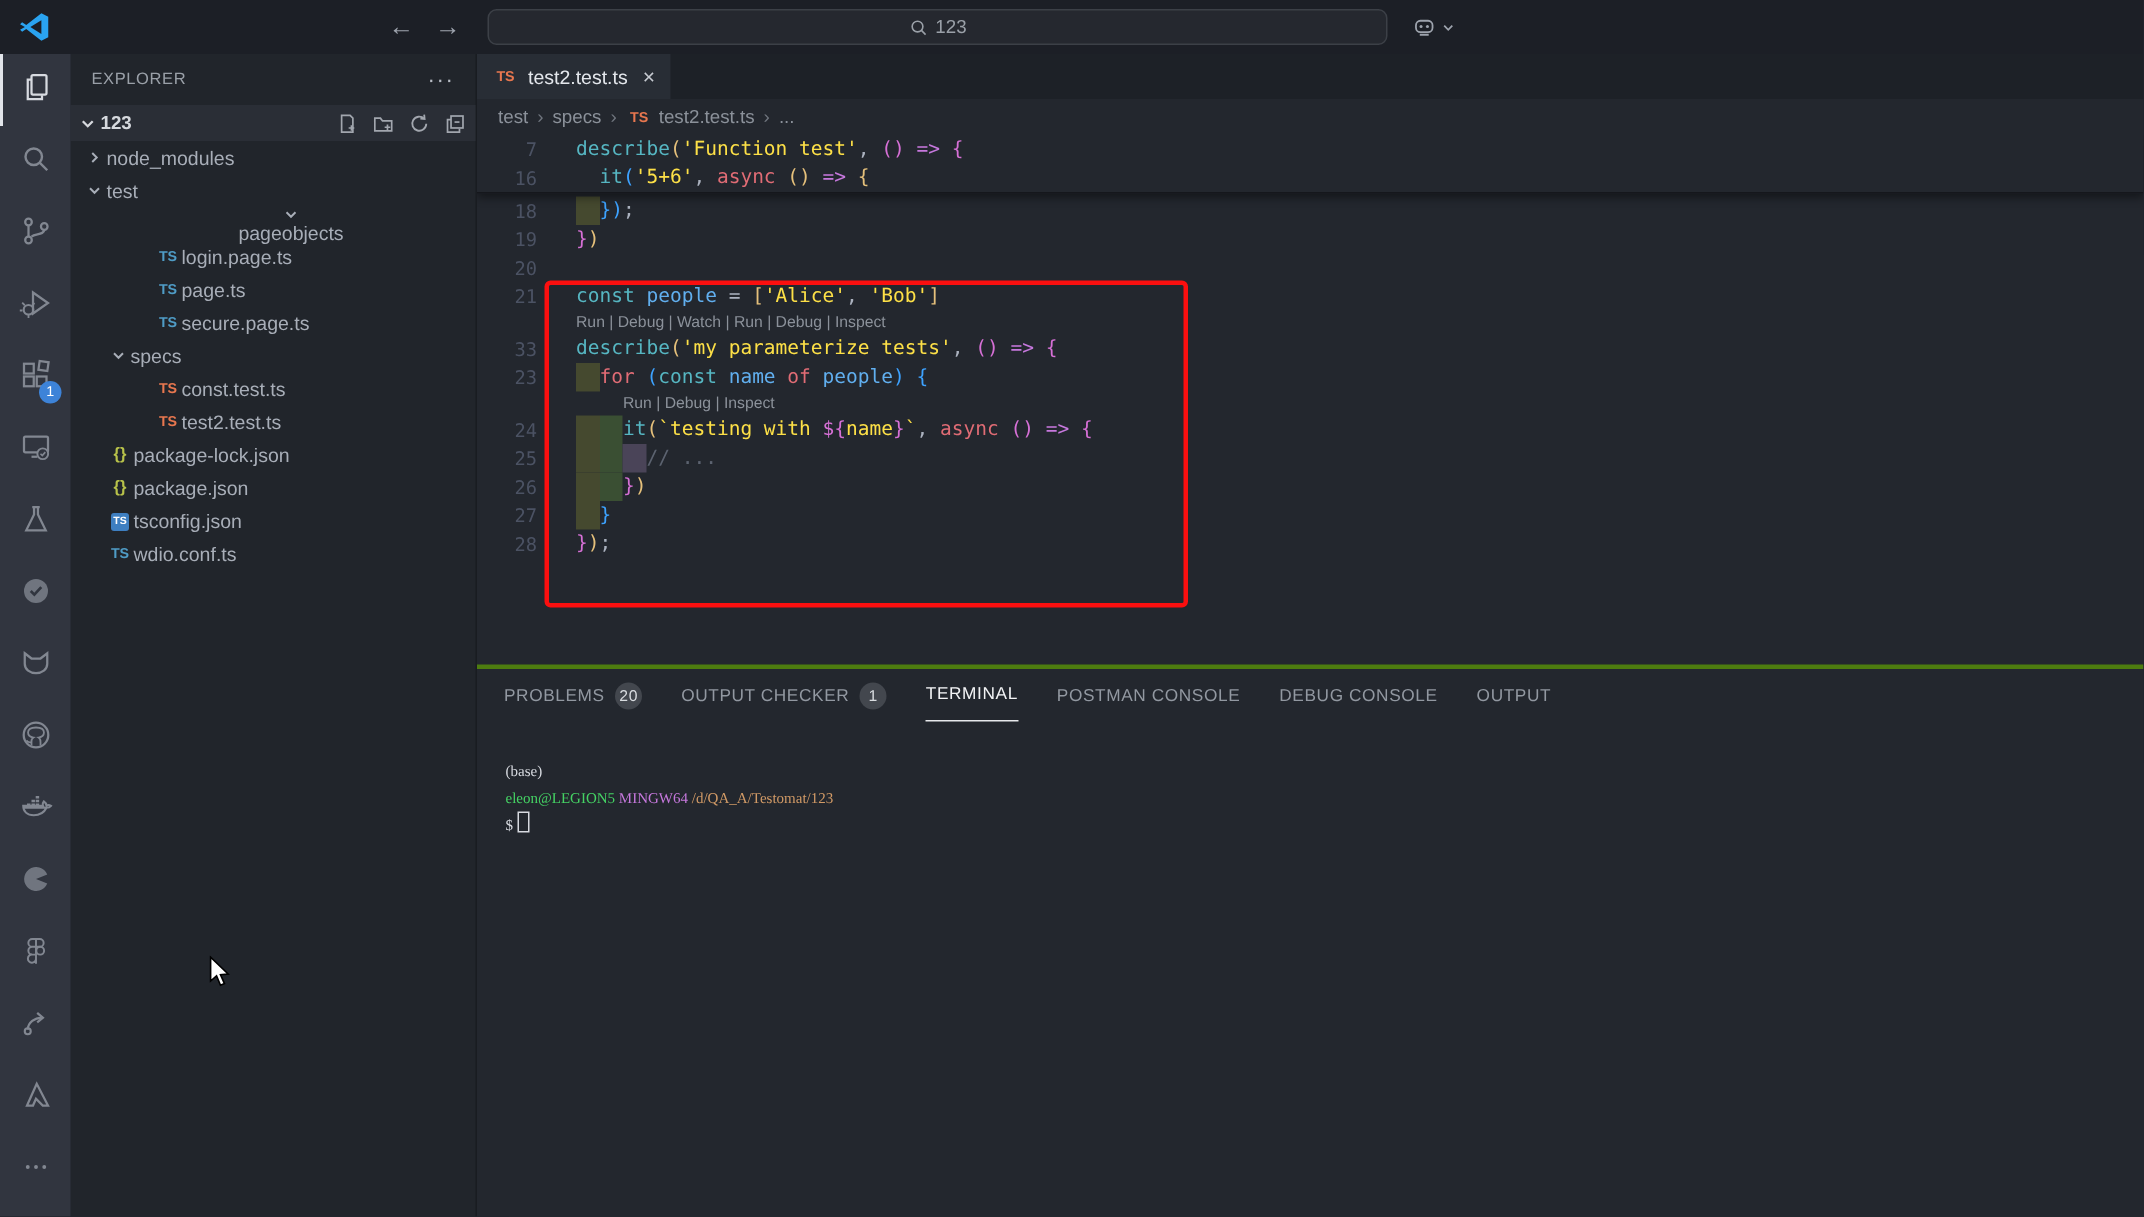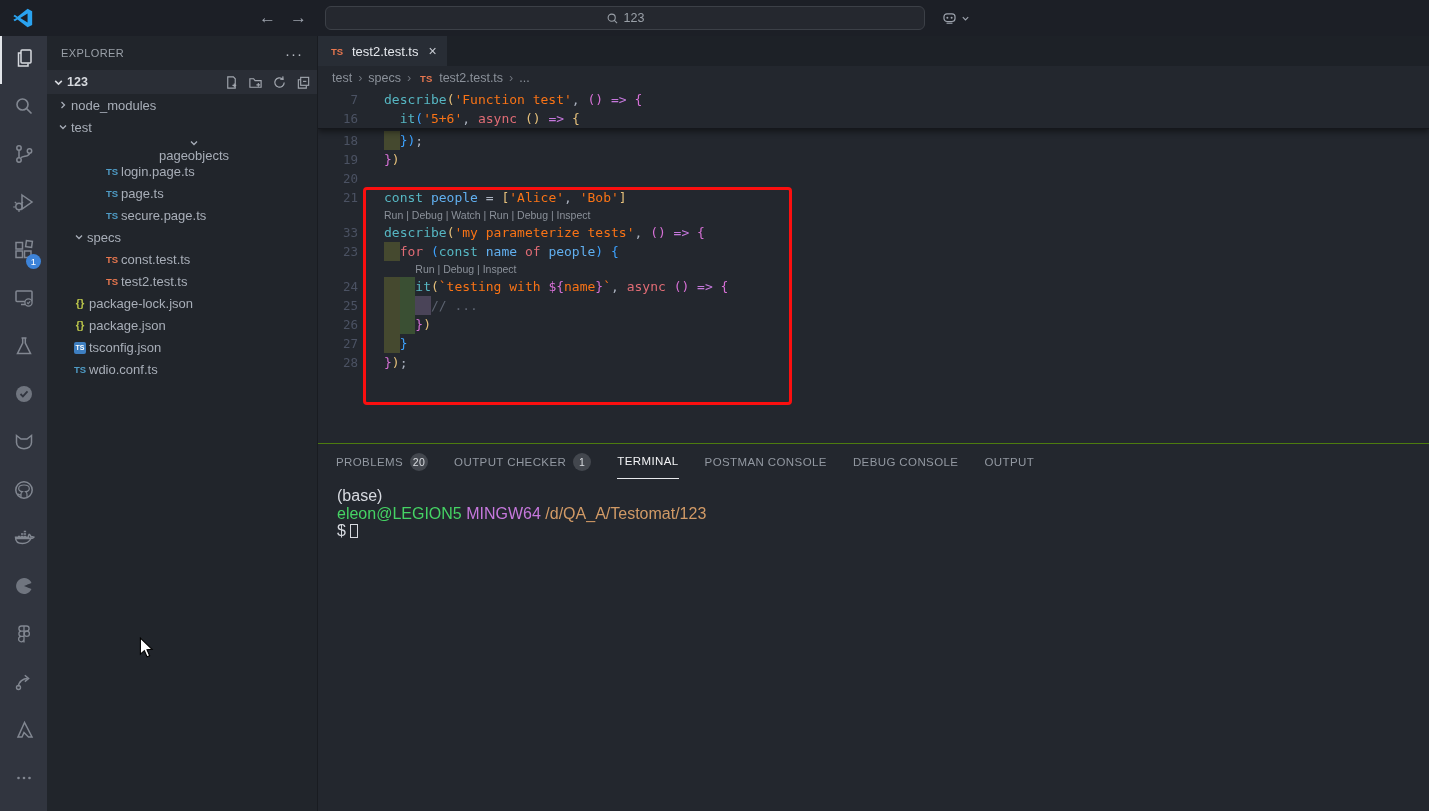--- a/index.html
+++ b/index.html
@@ -75,38 +75,38 @@
   .row.cur { background:#2b313a; }
   .row.cur .gut { color:#cdd1d8; }
   .row.lens { height:16px; line-height:16px; }
   .row.lens .lens-t { font-family:"Liberation Sans", sans-serif; font-size:10.5px;
     color:#8b919a; cursor:pointer; }
   .blk { position:absolute; top:0; height:19px; width:2ch; }
   .blk-olive { background:#45492f; }
   .blk-green { background:#3a4f33; }
   .blk-purple { background:#4a4458; }
   .tk-w{color:#abb2bf} .tk-teal{color:#56b6c2} .tk-blue{color:#61afef}
-  .tk-red{color:#e06c75} .tk-str{color:#f97316} .tk-gold{color:#e5c07b}
+  .tk-red{color:#e06c75} .tk-str{color:#fde047} .tk-gold{color:#e5c07b}
   .tk-orchid{color:#d670d6} .tk-bl{color:#3da2ff} .tk-pink{color:#c678dd}
   .tk-cm{color:#5c6370}
   #sticky { position:absolute; left:0; top:0; width:100%; background:#23272e;
     box-shadow:0 3px 6px rgba(0,0,0,.45); border-bottom:1px solid #15171c; }
   #lines { position:absolute; left:0; top:41px; width:100%; }
 
   
-  #panel { flex:1; border-top:1px solid #4d7c0f; display:flex; flex-direction:column; }
+  #panel { flex:1; border-top:3px solid #4d7c0f; display:flex; flex-direction:column;gap:17px; }
   #panel-tabs { height:35px; display:flex; align-items:center; padding-left:18px;
     gap:26px; flex:none; }
   .ptab { font-size:11.5px; letter-spacing:.4px; color:#9298a1; display:flex;
     align-items:center; gap:7px; height:35px; cursor:pointer; }
   .ptab.active { color:#f2f3f5; border-bottom:1.5px solid #e7e9ec; }
   .pbadge { background:#43474e; color:#d9dce0; border-radius:50%; min-width:18px;
     height:18px; line-height:18px; text-align:center; font-size:10.5px; }
-  #terminal { padding:8px 0 0 19px; font-family:Liberation Sans, sans-serif;
-    font-size:16px; line-height:17.5px; }
+  #terminal { padding:8px 0 0 19px; font-family:Liberation Serif, serif;
+    font-size:10px; line-height:17.5px; }
   .term-line { white-space:pre; }
   .tm-w{color:#d7dae0} .tm-green{color:#45d364} .tm-purple{color:#c678dd}
   .tm-yellow{color:#d19a66}
   .term-cursor { display:inline-block; width:8px; height:14px;
     border:1px solid #d7dae0; vertical-align:-2px; }
 
   
   #redbox { position:absolute; left:363px; top:187px; width:429px; height:218px;
     border:3px solid #fb0f0f; border-radius:4px; z-index:40; pointer-events:none; }
   #mouse-cursor { position:absolute; left:138px; top:637px; z-index:50; pointer-events:none; }

